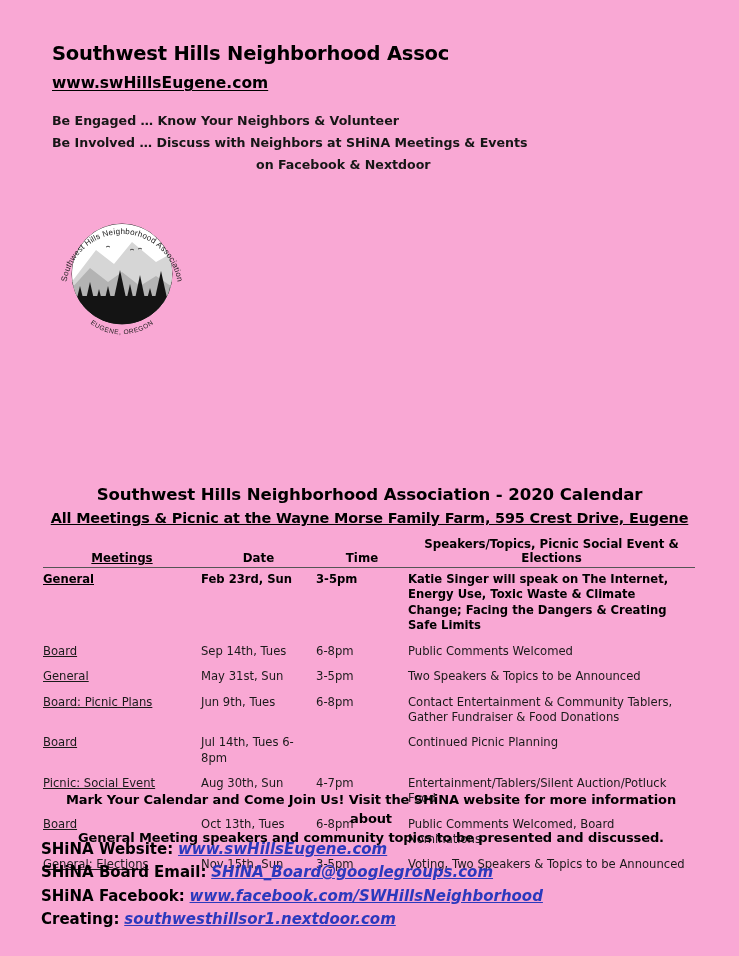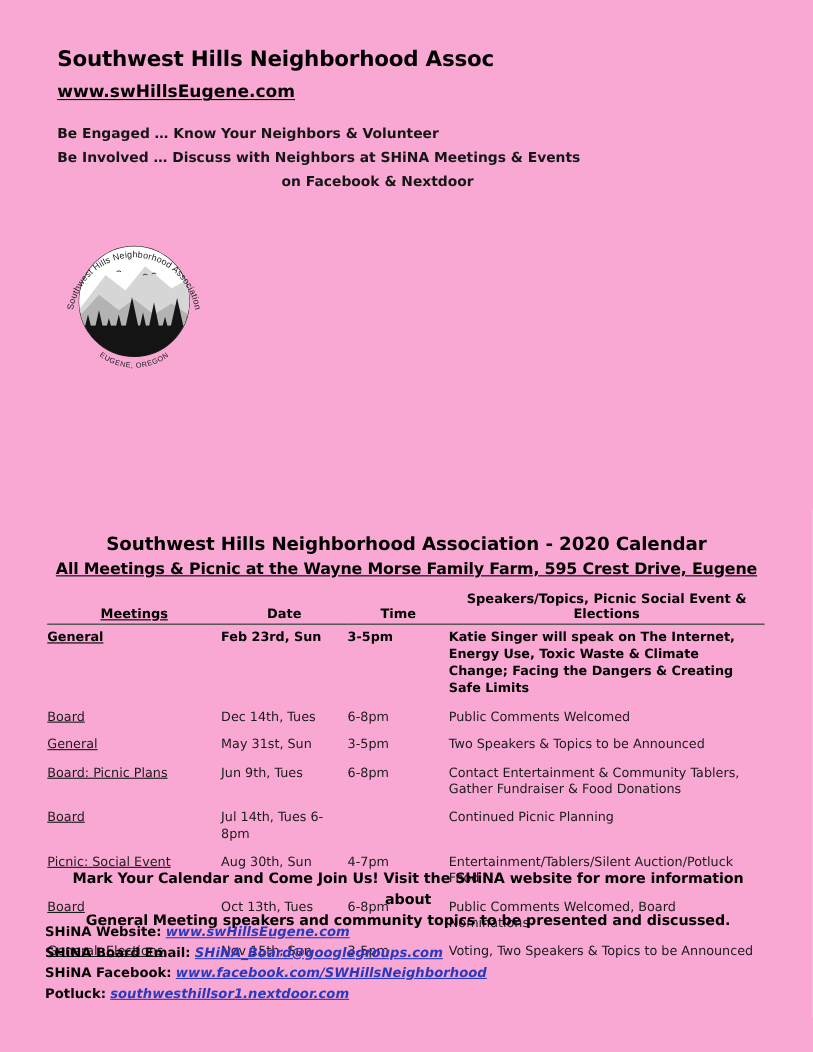--- a/index.html
+++ b/index.html
@@ -138,21 +138,21 @@
     font-size: 13px;
     font-weight: bold;
     line-height: 1.45;
     color: #000;
     letter-spacing: -0.1px;
   }
   .contacts {
     position: absolute;
     left: 41px;
     top: 838px;
-    font-size: 12px;
+    font-size: 15px;
     line-height: 1.55;
     color: #000;
   }
   .contacts .label {
     font-weight: bold;
   }
   .contacts .link {
     font-weight: bold;
     font-style: italic;
   }
@@ -238,21 +238,21 @@
     </thead>
     <tbody>
         <tr class="highlight">
           <td class="col-meeting">General</td>
           <td class="col-date">Feb 23rd, Sun</td>
           <td class="col-time">3-5pm</td>
           <td class="col-desc">Katie Singer will speak on The Internet, Energy Use, Toxic Waste &amp; Climate Change; Facing the Dangers &amp; Creating Safe Limits</td>
         </tr>
         <tr>
           <td class="col-meeting">Board</td>
-          <td class="col-date">Dec 14th, Tues</td>
+          <td class="col-date">Sep 14th, Tues</td>
           <td class="col-time">6-8pm</td>
           <td class="col-desc">Public Comments Welcomed</td>
         </tr>
         <tr>
           <td class="col-meeting">General</td>
           <td class="col-date">May 31st, Sun</td>
           <td class="col-time">3-5pm</td>
           <td class="col-desc">Two Speakers &amp; Topics to be Announced</td>
         </tr>
         <tr>
@@ -290,16 +290,16 @@
 
   <div class="cta">
     <div>Mark Your Calendar and Come Join Us!  Visit the SHiNA website for more information about</div>
     <div>General Meeting speakers and community topics to be presented and discussed.</div>
   </div>
 
   <div class="contacts">
       <div><span class="label">SHiNA Website:</span> <a class="link" href="#" style="color: rgb(43, 57, 189);">www.swHillsEugene.com</a></div>
       <div><span class="label">SHiNA Board Email:</span> <a class="link" href="#" style="color: rgb(43, 57, 189);">SHiNA_Board@googlegroups.com</a></div>
       <div><span class="label">SHiNA Facebook:</span> <a class="link" href="#" style="color: rgb(43, 57, 189);">www.facebook.com/SWHillsNeighborhood</a></div>
-      <div><span class="label">Potluck:</span> <a class="link" href="#" style="color: rgb(43, 57, 189);">southwesthillsor1.nextdoor.com</a></div>
+      <div><span class="label">Creating:</span> <a class="link" href="#" style="color: rgb(43, 57, 189);">southwesthillsor1.nextdoor.com</a></div>
     </div>
 
 </div>
 
 </body></html>

